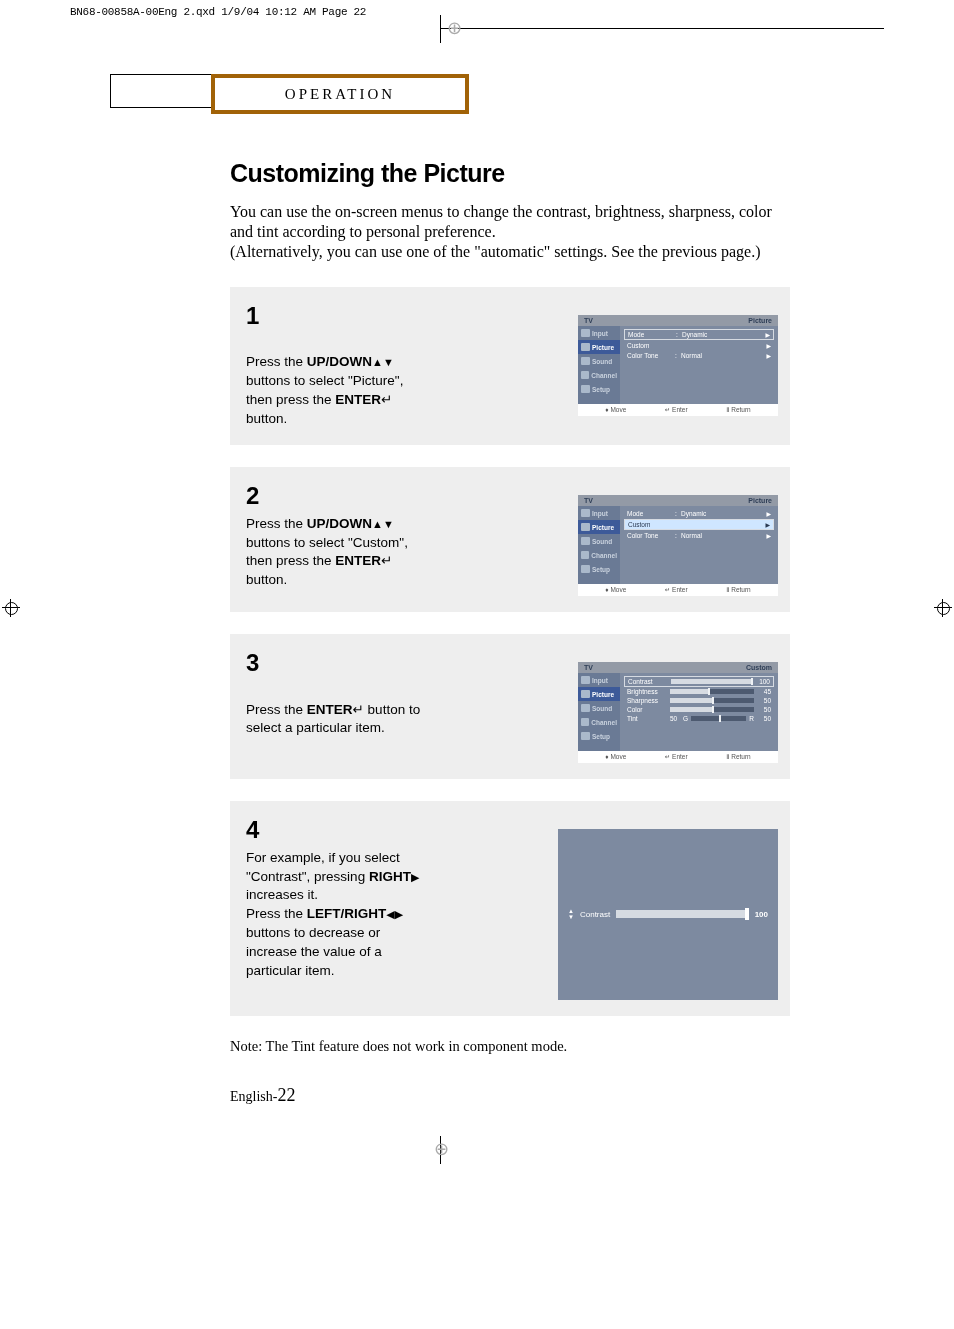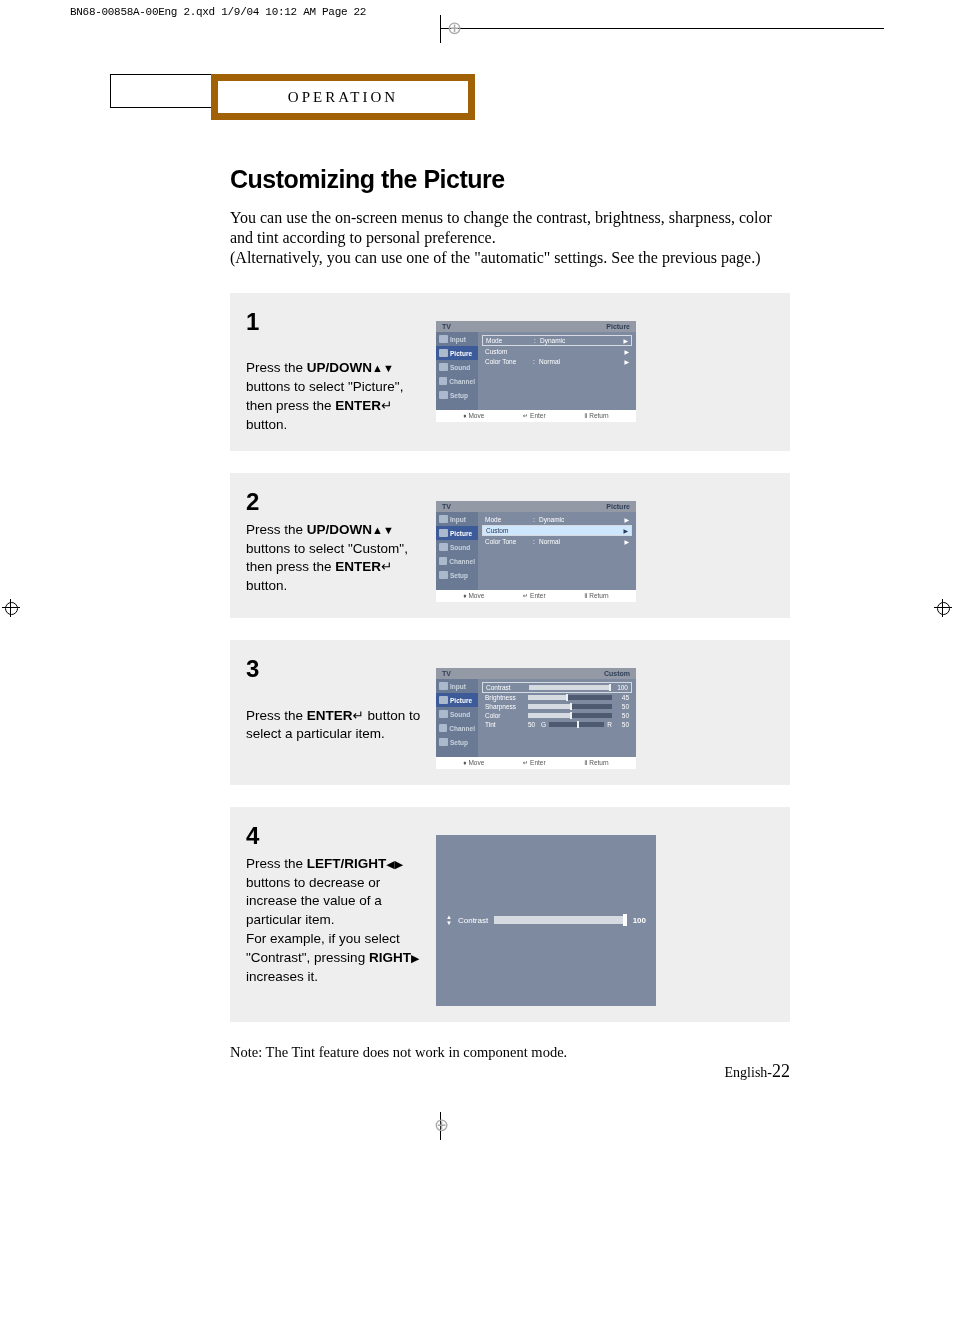--- a/index.html
+++ b/index.html
@@ -62,21 +62,21 @@
     border-radius: 50%;
   }
   .reg-l { left: 2px; top: 570px; }
   .reg-r { right: 2px; top: 570px; }
   .section-hdr {
     display: flex;
     margin-left: 20px;
     margin-bottom: 45px;
   }
   .section-hdr .sp1 { width: 100px; height: 32px; border: 1px solid #000; border-right: none;}
-  .section-hdr .sp2 { width: 250px; height: 32px; border: 7px solid #a16207; display:flex; align-items:center; justify-content:center; font-family: Georgia,serif; font-size: 15px; letter-spacing: 3px;}
+  .section-hdr .sp2 { width: 250px; height: 32px; border: 4px solid #a16207; display:flex; align-items:center; justify-content:center; font-family: Georgia,serif; font-size: 15px; letter-spacing: 3px;}
   .content {
     margin-left: 140px;
     width: 560px;
   }
   .title {
     font-size: 25px;
     font-weight: bold;
     margin-bottom: 14px;
     letter-spacing: -0.5px;
   }
@@ -101,21 +101,21 @@
   }
   .step-num {
     font-size: 24px;
     font-weight: bold;
     margin-bottom: 2px;
   }
   .step-right {
     flex: 1;
     padding-top: 16px;
     display:flex;
-    justify-content:flex-start;
+    justify-content:flex-end;
   }
   .osd {
     width: 200px;
     font-size: 7px;
     color: #fff;
   }
   .osd-hd {
     display:flex;
     background:#939aa6;
     color:#2e3e56;
@@ -207,23 +207,24 @@
   }
   .tri-col { display:flex; flex-direction:column; align-items:center; gap:0; line-height:6px; font-size:6px;}
   .big-bar { flex:1; height:8px; background:#d6dbe2; position:relative;}
   .big-bar-h { position:absolute; right:0; top:-2px; width:4px; height:12px; background:#fff;}
   .note {
     font-family: Georgia, serif;
     font-size: 14.5px;
     margin-top: 4px;
   }
   .pagen {
-    text-align:right;
+    text-align:left;
     font-family: Georgia, serif;
     font-size:14px;
+    margin-top:30px;
   }
   .pagen .pn { font-size:18px; }
   .crop-bot-wrap {
     position: relative;
     height: 30px;
   }
   .crop-bot {
     position:absolute;
     left:440px;
     top:0;
@@ -492,24 +493,24 @@
             <span><span>Ⅱ</span> <span>Return</span></span>
           </div>
         </div>
       </div>
     </div>
 
     <div class="step">
       <div class="step-left">
         <div class="step-num">4</div>
         <div>
+          <span>For example, if you select "Contrast", pressing </span><b>RIGHT</b><span class="arr">▶</span><span> increases it.</span>
+        </div>
+        <div>
           <span>Press the </span><b>LEFT/RIGHT</b><span class="arr">◀▶</span><span> buttons to decrease or increase the value of a particular item.</span>
-        </div>
-        <div>
-          <span>For example, if you select "Contrast", pressing </span><b>RIGHT</b><span class="arr">▶</span><span> increases it.</span>
         </div>
         <br>
       </div>
       <div class="step-right">
         <div class="adjust-osd">
           <div class="tri-col">
             <span>▲</span>
             <span>▼</span>
           </div>
           <span>Contrast</span>

